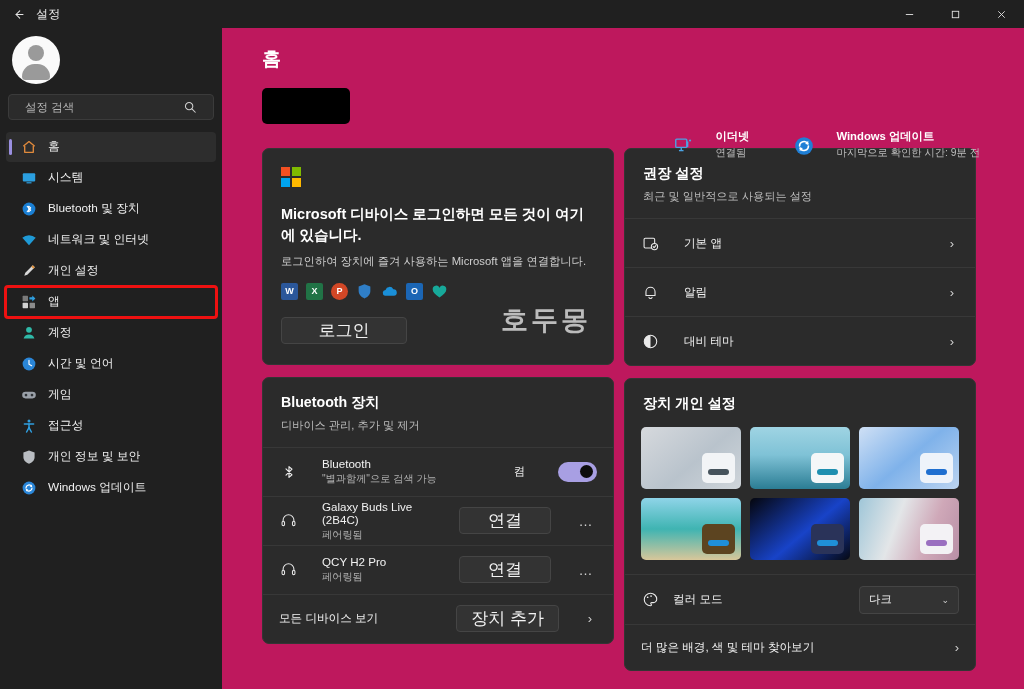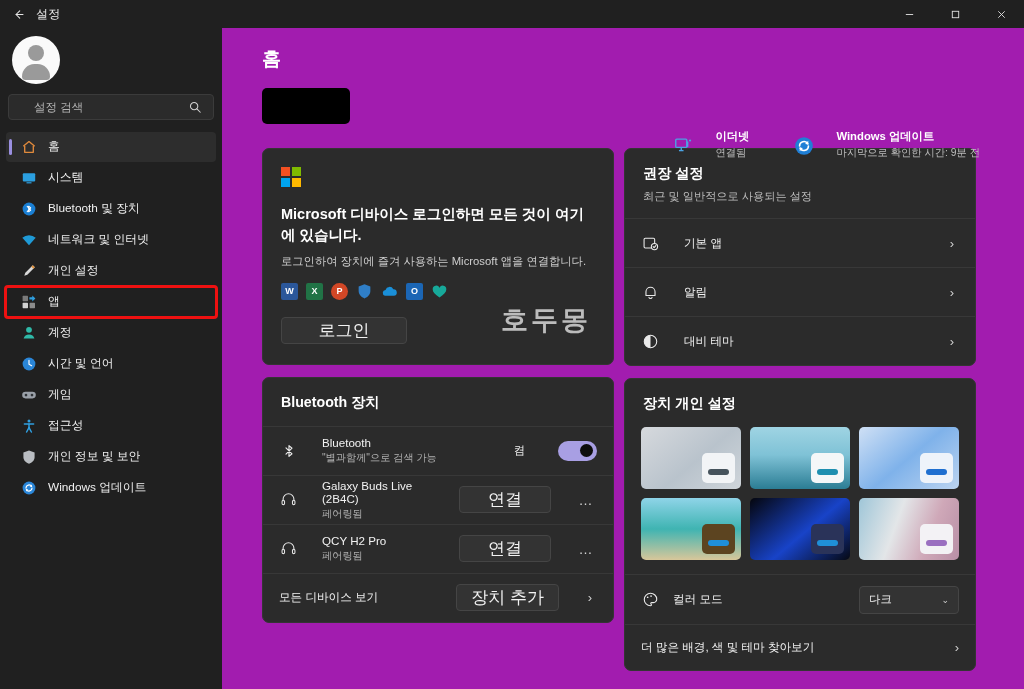--- a/index.html
+++ b/index.html
@@ -4,42 +4,42 @@
 <title>설정</title>
 <style>
   * { box-sizing: border-box; margin: 0; padding: 0; }
   html, body {
     width: 1024px; height: 689px;
     background: #202020;
     font-family: "Liberation Sans", "DejaVu Sans", sans-serif;
     color: #ffffff;
     overflow: hidden;
   }
-  .window { position: relative; width: 1024px; height: 689px; background: #a21caf; display: flex; flex-direction: column; }
+  .window { position: relative; width: 1024px; height: 689px; background: #be185d; display: flex; flex-direction: column; }
 
   
   .titlebar { height: 28px; display: flex; align-items: center; background: #202020; flex: none; }
   .tb-back { width: 36px; height: 28px; display: flex; align-items: center; justify-content: center; color: #e6e6e6; font-size: 13px; }
   .tb-title { font-size: 12px; color: #e9e9e9; letter-spacing: .2px; }
   .tb-spacer { flex: 1; }
   .tb-btn { width: 46px; height: 28px; display: flex; align-items: center; justify-content: center; color: #e0e0e0; font-size: 11px; }
   .tb-btn svg { display:block; }
 
   
   .body { flex: 1; display: flex; min-height: 0; }
 
   
   .sidebar { width: 222px; flex: none; background: #202020; padding: 0 6px; position: relative; }
   .avatar-wrap { padding: 8px 6px 10px 6px; }
   .avatar { width: 48px; height: 48px; border-radius: 50%; background: #fafafa; position: relative; }
   .avatar .head { position: absolute; width: 16px; height: 16px; border-radius: 50%; background: #9a9a9a; left: 16px; top: 9px; }
   .avatar .torso { position: absolute; width: 28px; height: 16px; border-radius: 14px 14px 4px 4px; background: #9a9a9a; left: 10px; top: 28px; }
 
   .search { margin: 0 2px 12px 2px; height: 26px; background: #2b2b2b; border: 1px solid #3b3b3b; border-radius: 4px;
-            display: flex; align-items: center; padding: 0 25px; }
+            display: flex; align-items: center; padding: 0 16px; }
   .search input { flex: 1; background: transparent; border: none; outline: none; color: #d6d6d6; font-size: 11.5px;
                   font-family: inherit; }
   .search input::placeholder { color: #b4b4b4; }
   .search .mag { width: 14px; height: 14px; color: #cfcfcf; flex: none; }
 
   .navlist { display: flex; flex-direction: column; gap: 1px; }
   .navitem { position: relative; height: 30px; display: flex; align-items: center; gap: 11px; padding: 0 8px 0 14px;
              border-radius: 4px; cursor: default; }
   .navitem .ico { width: 17px; height: 17px; flex: none; display: flex; align-items: center; justify-content: center; }
   .navitem .lbl { font-size: 11.8px; color: #f0f0f0; white-space: nowrap; }
@@ -367,20 +367,21 @@
                   </svg>
               </span>
             </div>
             <button class="btn login-btn">로그인</button>
             <div class="watermark">호두몽</div>
           </div>
 
           <div class="card">
             <div class="card-head">
               <div class="card-title">Bluetooth 장치</div>
+              <div class="card-sub">디바이스 관리, 추가 및 제거</div>
             </div>
 
             <div class="row">
               <span class="rico">
                 <svg width="16" height="16" viewBox="0 0 16 16" fill="none" stroke="#eaeaea" stroke-width="1.15" stroke-linejoin="round" stroke-linecap="round">
                   <path d="M5 4.8 L11 10.8 L8 13.4 V2.6 L11 5.2 L5 11.2"></path>
                 </svg>
               </span>
               <div class="rtxt">
                 <div class="rt-title">Bluetooth</div>

